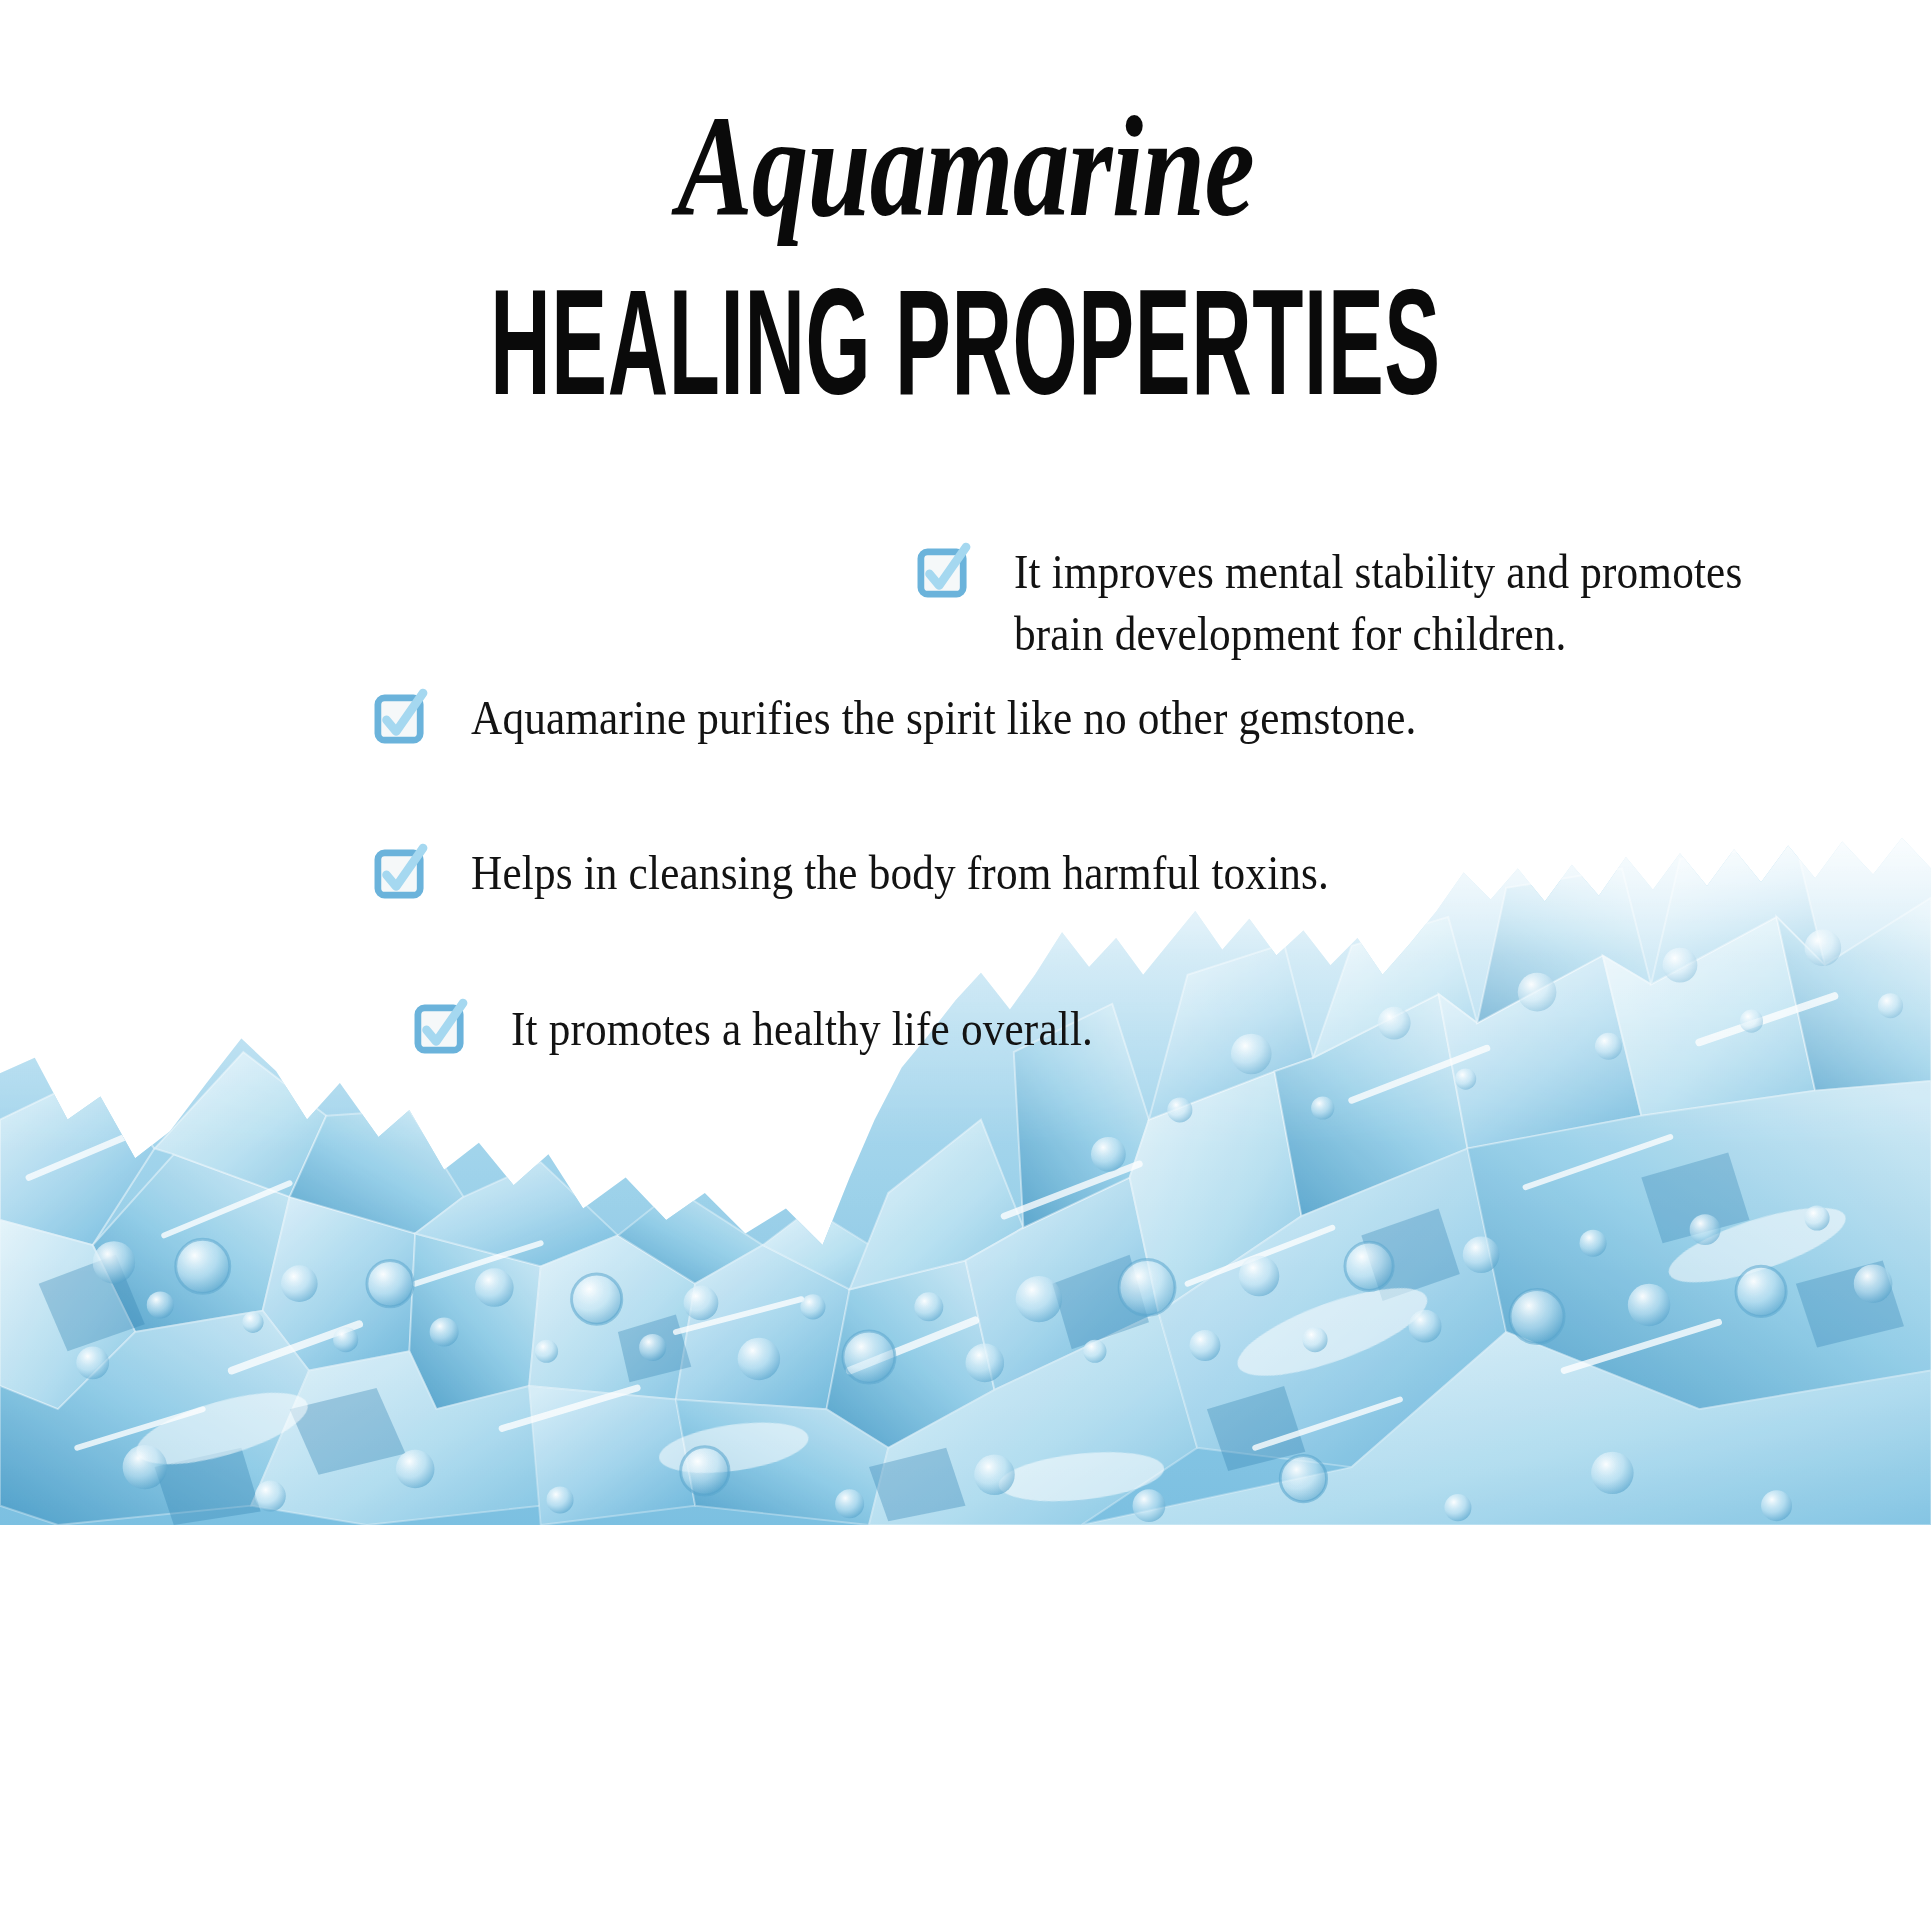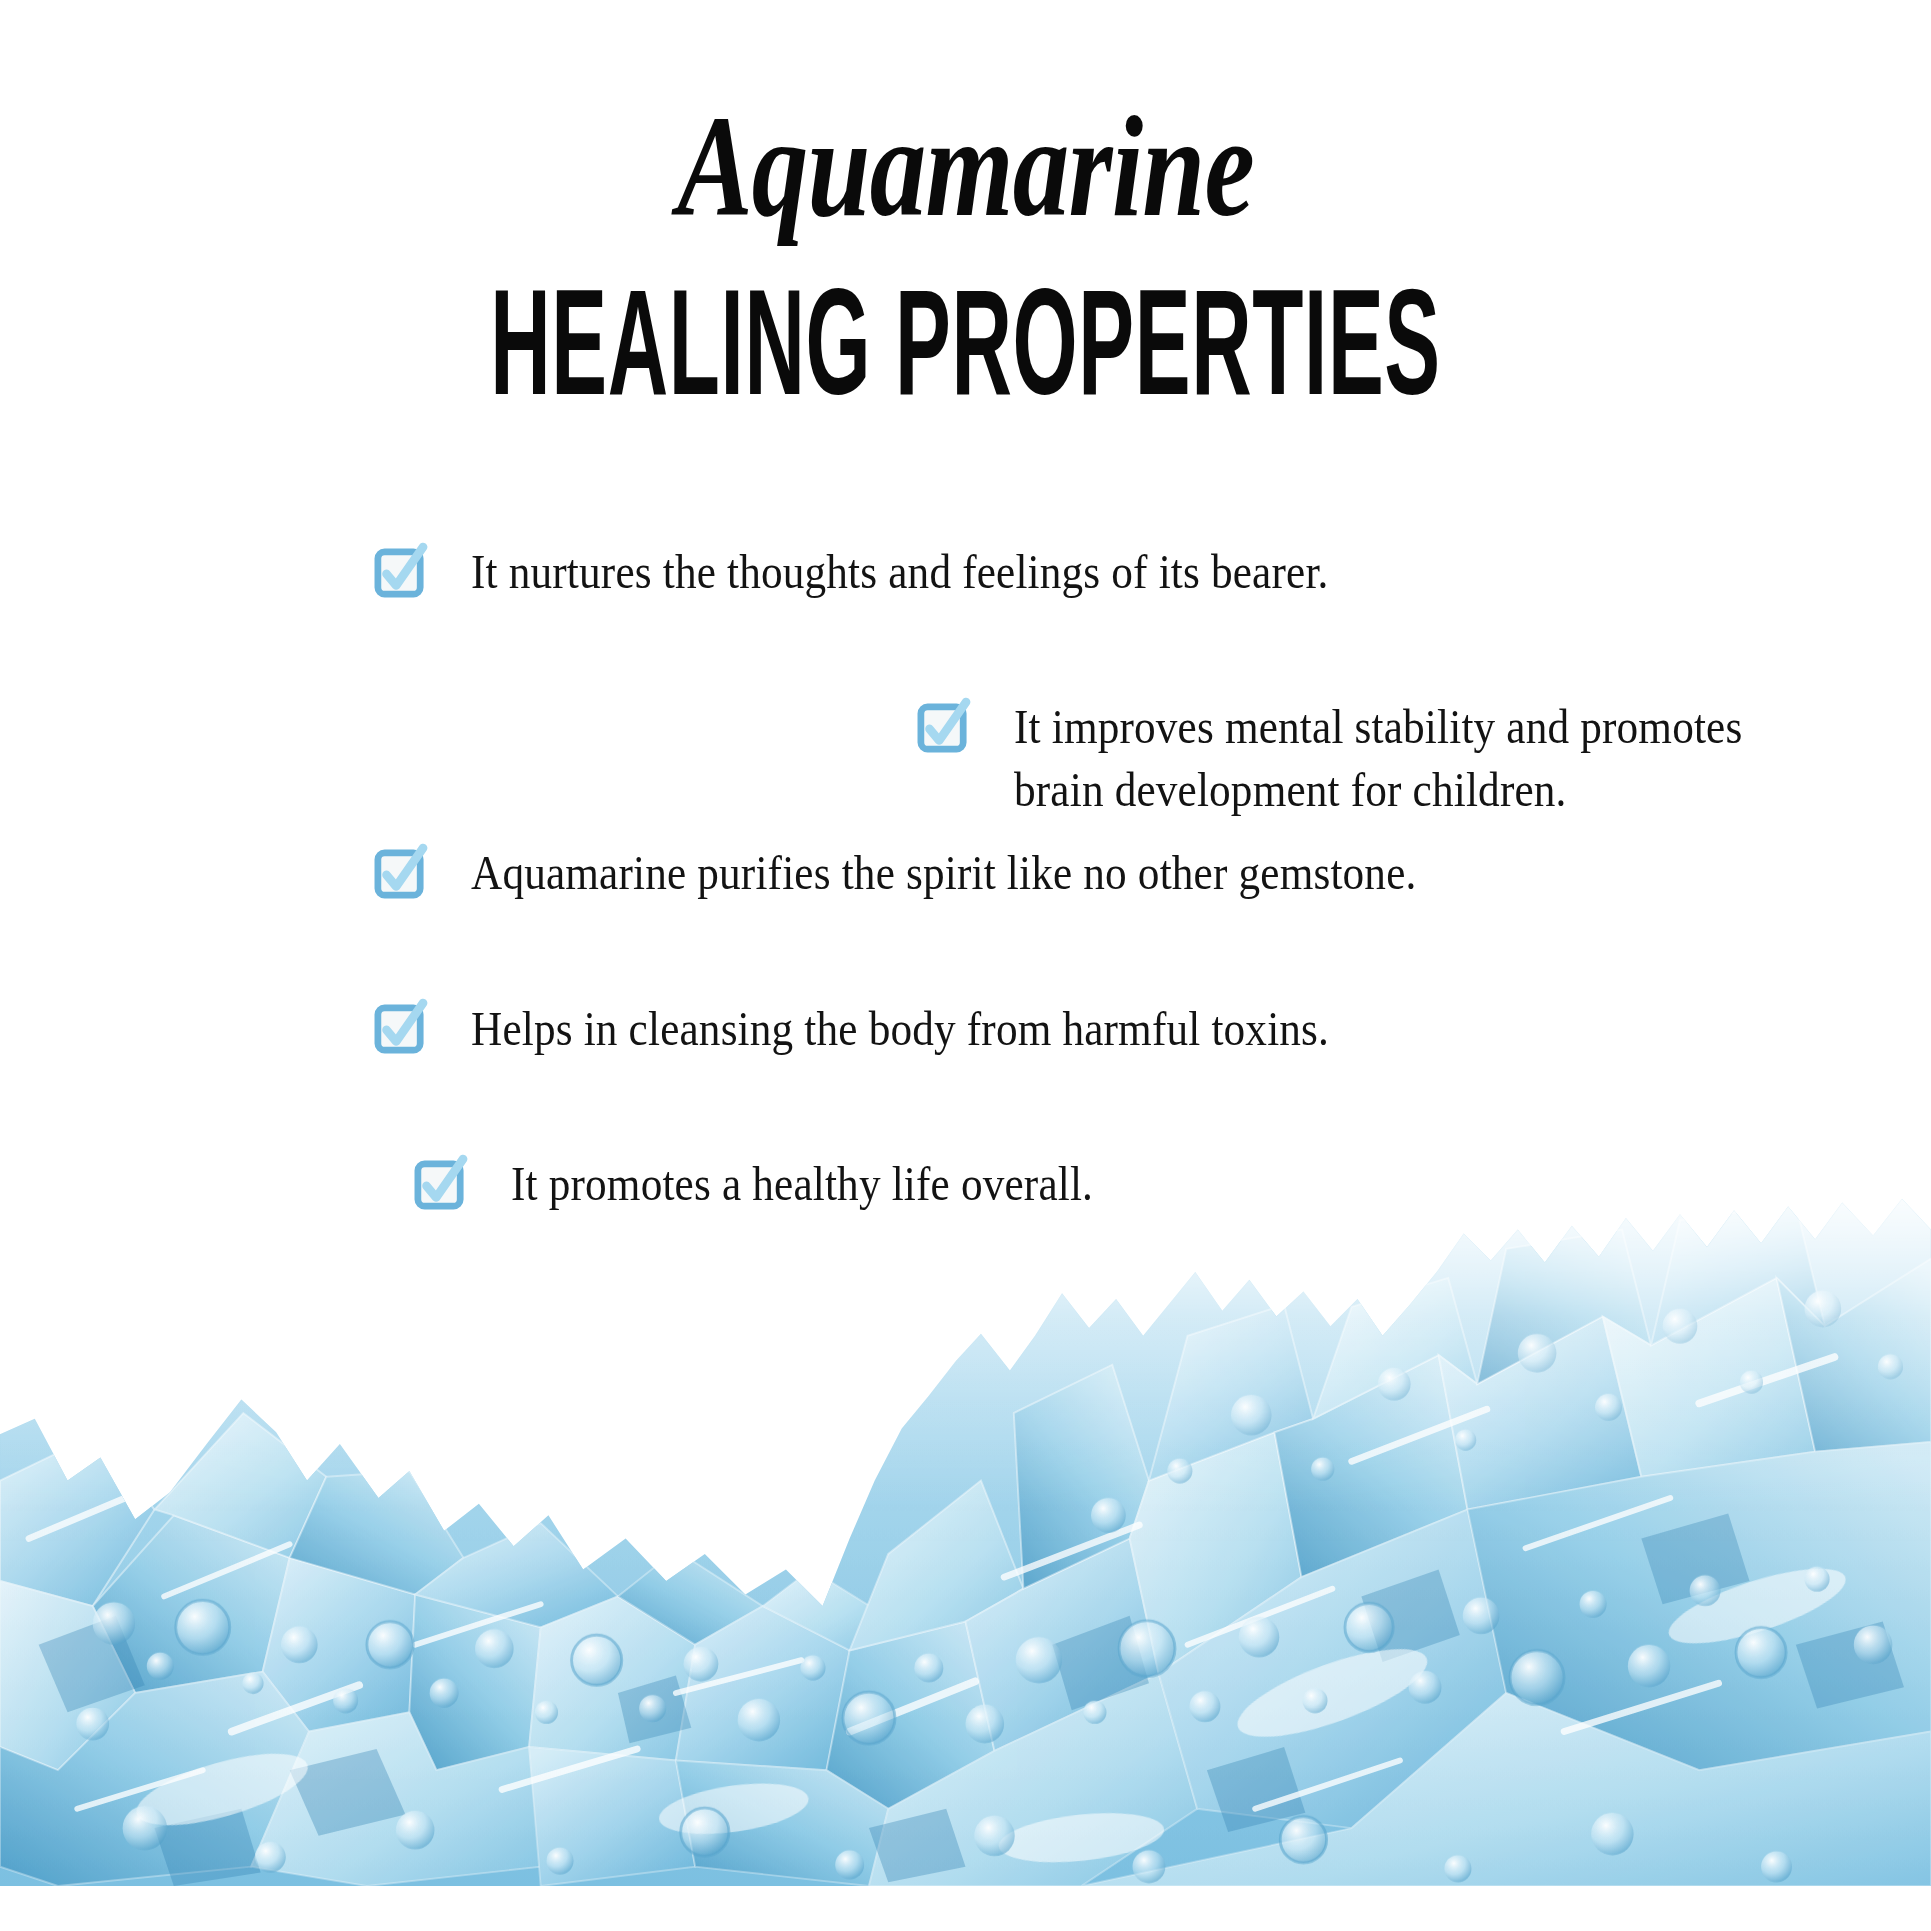--- a/index.html
+++ b/index.html
@@ -6,21 +6,21 @@
   * { margin:0; padding:0; box-sizing:border-box; }
 
   html, body {
     width:1931px; height:1931px;
     background:#ffffff;
     overflow:hidden;
   }
 
   #poster {
     position:relative;
-    width:1931px; height:1886px;
+    width:1931px; height:1525px;
     background:#ffffff;
     font-family:"Liberation Serif", serif;
   }
 
   
   .heading-block {
     position:absolute;
     top:93px; left:0; width:1931px;
     text-align:center;
     z-index:5;
@@ -110,29 +110,20 @@
 
 <div id="poster">
 
   <div class="heading-block">
     <span class="title-script">Aquamarine</span>
     <span class="title-sub">HEALING PROPERTIES</span>
   </div>
 
   <ul class="props-list">
 
-    <li class="prop-item" data-gap="wide">
-      <span class="checkbox-icon">
-        <svg width="50" height="50" viewBox="0 0 52 52" xmlns="http://www.w3.org/2000/svg">
-          <rect x="3" y="5" width="44" height="44" rx="7" ry="7" fill="#F5F8F9" stroke="#6BB3DB" stroke-width="7"></rect>
-          <path d="M12 28 L22 40 L50 0" fill="none" stroke="#A5D8F0" stroke-width="9" stroke-linecap="round" stroke-linejoin="round"></path>
-        </svg>
-      </span>
-      <span class="prop-text">It nurtures the thoughts and feelings of its bearer.</span>
-    </li>
 
     <li class="prop-item" data-gap="tight">
       <span class="checkbox-icon">
         <svg width="50" height="50" viewBox="0 0 52 52" xmlns="http://www.w3.org/2000/svg">
           <rect x="3" y="5" width="44" height="44" rx="7" ry="7" fill="#F5F8F9" stroke="#6BB3DB" stroke-width="7"></rect>
           <path d="M12 28 L22 40 L50 0" fill="none" stroke="#A5D8F0" stroke-width="9" stroke-linecap="round" stroke-linejoin="round"></path>
         </svg>
       </span>
       <span class="prop-text">It improves mental stability and promotes
 brain development for children.</span>

